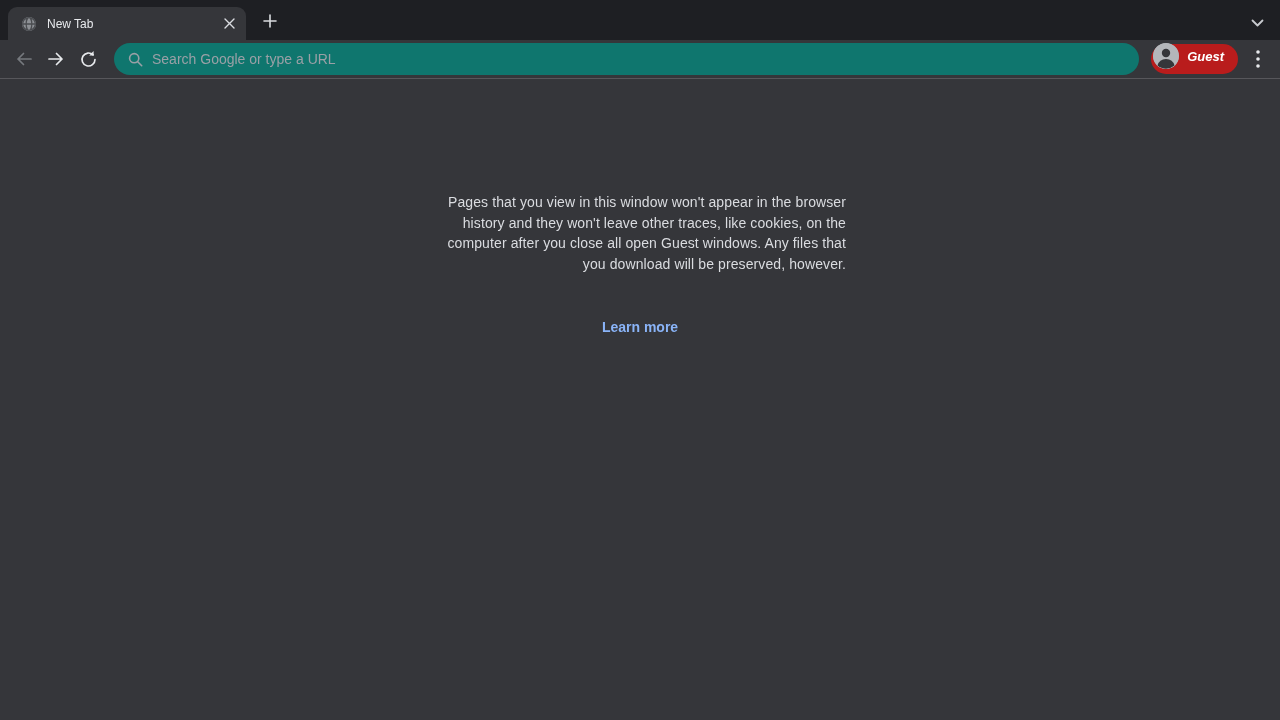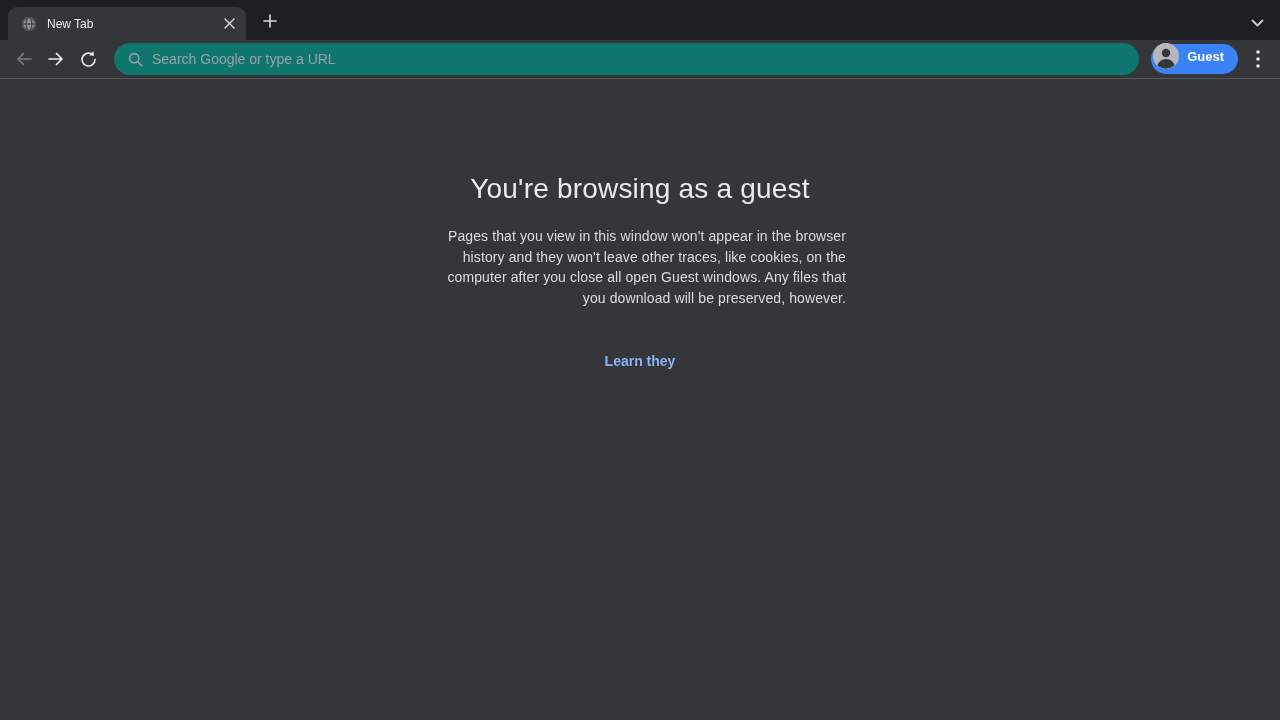--- a/index.html
+++ b/index.html
@@ -96,26 +96,27 @@
     outline: none;
     color: #e8eaed;
     font-size: 14px;
     font-family: "Liberation Sans", "DejaVu Sans", sans-serif;
     margin-left: 9px;
   }
   .omnibox-input::placeholder { color: #9aa0a6; opacity: 1; }
   .profile-chip {
     flex: 0 0 auto;
     height: 30px;
-    background: #3b82f6;
+    background: #b91c1c;
     border-radius: 15px;
     display: flex;
     align-items: center;
     padding: 2px 14px 8px 2px;
     cursor: pointer;
+    font-style: italic;
   }
   .profile-avatar {
     width: 26px; height: 26px;
     border-radius: 50%;
     background: #abaeb3;
     overflow: hidden;
     position: relative;
     margin-right: 8px;
   }
   .profile-label {
@@ -236,17 +237,16 @@
     <svg width="4" height="18" viewBox="0 0 4 18">
       <circle cx="2" cy="2" r="1.8" fill="#e8eaed"></circle>
       <circle cx="2" cy="9" r="1.8" fill="#e8eaed"></circle>
       <circle cx="2" cy="16" r="1.8" fill="#e8eaed"></circle>
     </svg>
   </div>
 </div>
 
 <div class="content">
   <div class="guest-card">
-    <h1 class="guest-heading">You're browsing as a guest</h1>
     <p class="guest-body">Pages that you view in this window won't appear in the browser history and they won't leave other traces, like cookies, on the computer after you close all open Guest windows. Any files that you download will be preserved, however.</p>
-    <a class="guest-link">Learn they</a>
+    <a class="guest-link">Learn more</a>
   </div>
 </div>
 
 </body></html>

